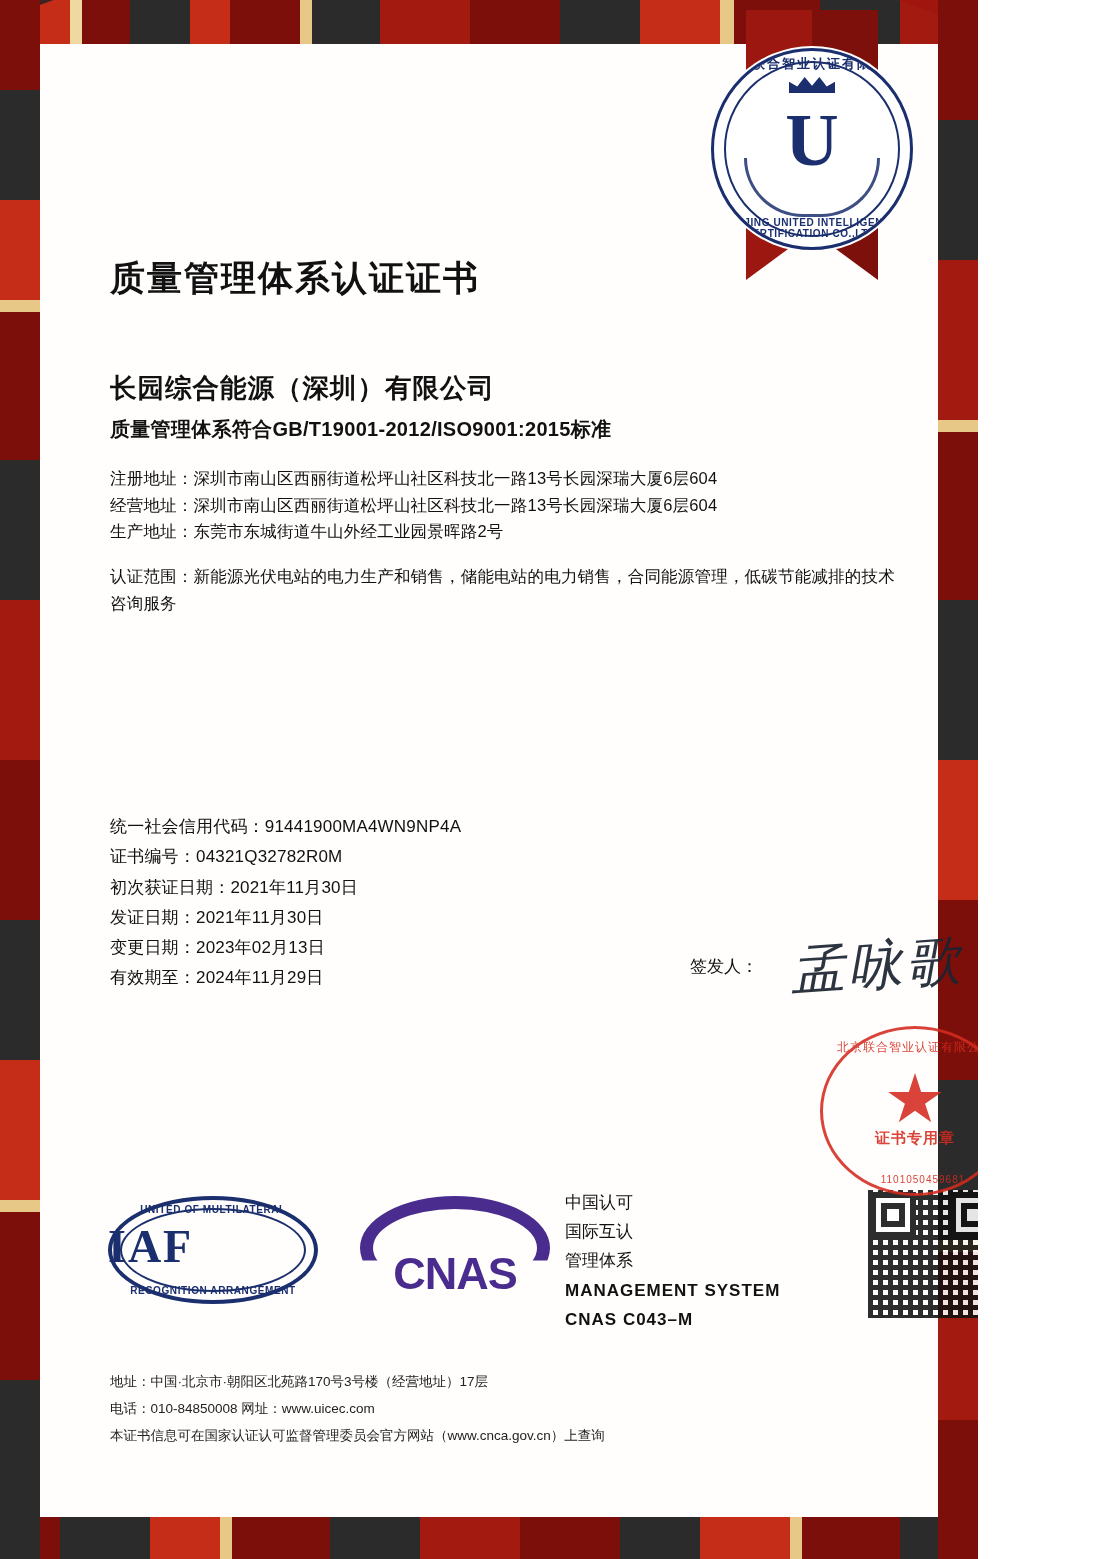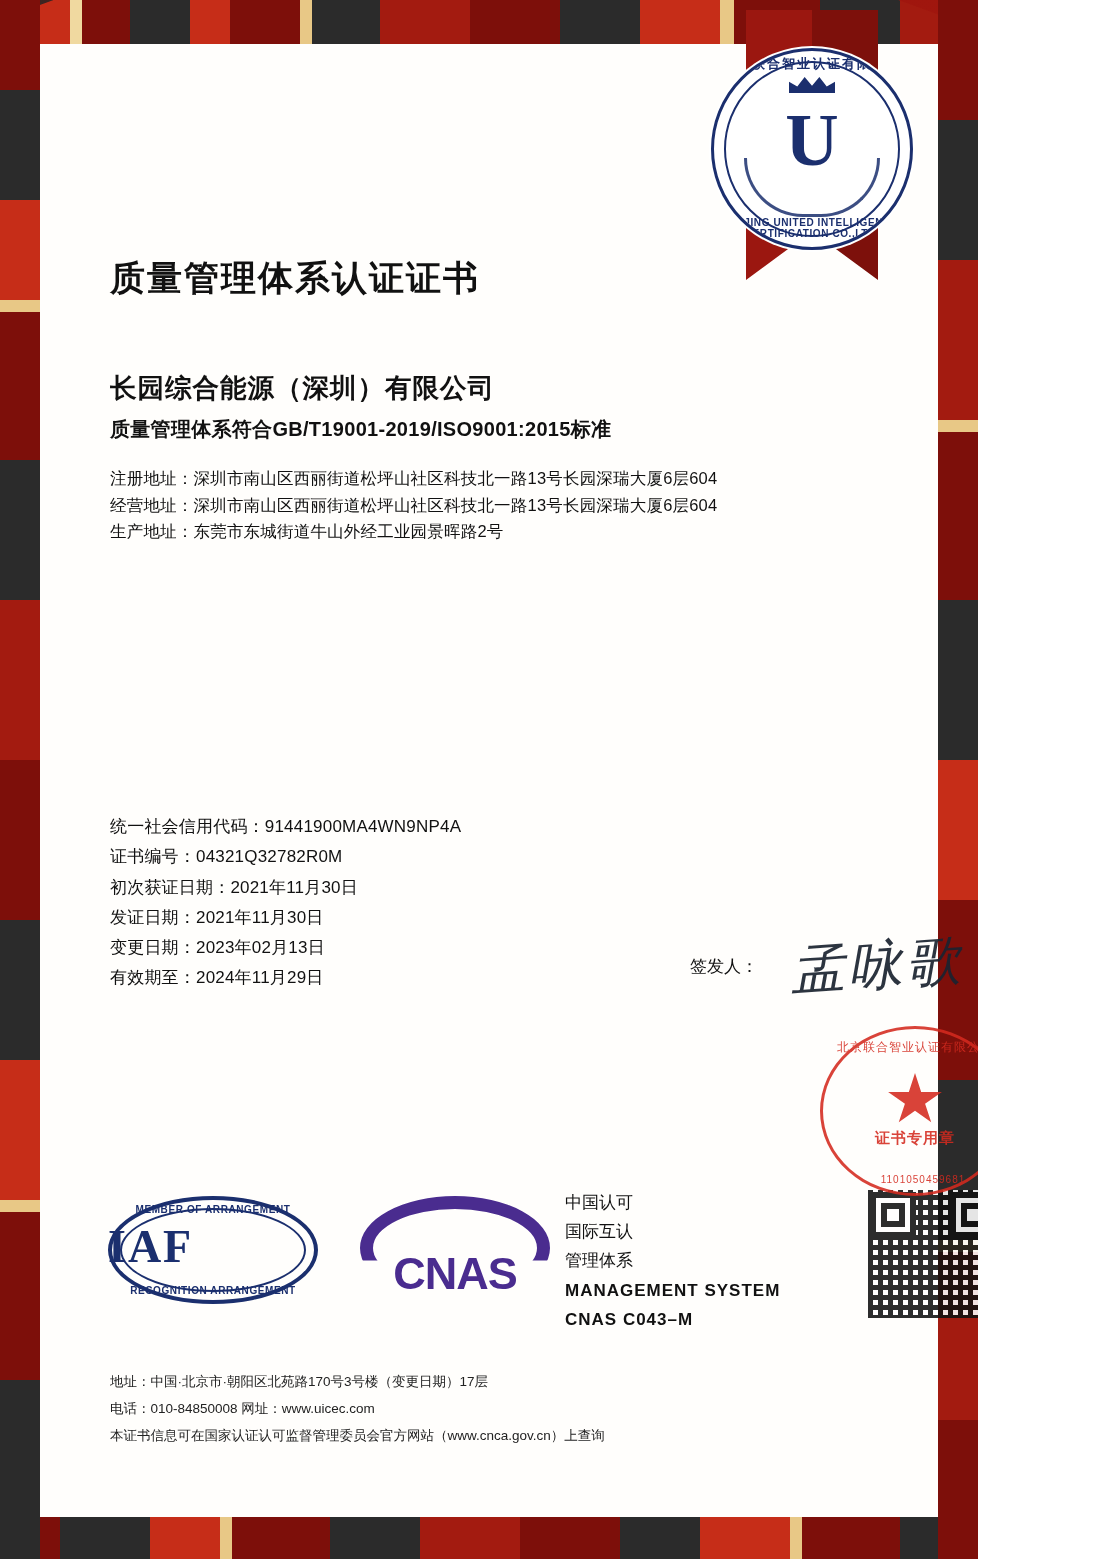--- a/index.html
+++ b/index.html
@@ -467,26 +467,27 @@
       <div class="seal-crown"></div>
       <div class="seal-u">U</div>
       <div class="laurel"></div>
       <div class="seal-arc-bottom">BEIJING UNITED INTELLIGENCE CERTIFICATION CO.,LTD.</div>
     </div>
   </div>
 
   <div class="content">
     <h1 class="cert-title">质量管理体系认证证书</h1>
     <div class="company">长园综合能源（深圳）有限公司</div>
-    <div class="standard">质量管理体系符合GB/T19001-2019/ISO9001:2015标准</div>
+    <div class="standard">质量管理体系符合GB/T19001-2012/ISO9001:2015标准</div>
 
     <div class="addr-line">注册地址：深圳市南山区西丽街道松坪山社区科技北一路13号长园深瑞大厦6层604</div>
     <div class="addr-line">经营地址：深圳市南山区西丽街道松坪山社区科技北一路13号长园深瑞大厦6层604</div>
     <div class="addr-line">生产地址：东莞市东城街道牛山外经工业园景晖路2号</div>
 
+    <div class="scope">认证范围：新能源光伏电站的电力生产和销售，储能电站的电力销售，合同能源管理，低碳节能减排的技术咨询服务</div>
   </div>
 
   <div class="meta">
     <div>统一社会信用代码：91441900MA4WN9NP4A</div>
     <div>证书编号：04321Q32782R0M</div>
     <div>初次获证日期：2021年11月30日</div>
     <div>发证日期：2021年11月30日</div>
     <div>变更日期：2023年02月13日</div>
     <div>有效期至：2024年11月29日</div>
   </div>
@@ -499,37 +500,37 @@
     <div class="star"></div>
     <div class="st-mid">证书专用章</div>
     <div class="st-num">1101050459681</div>
   </div>
 
   <div class="qr"></div>
 
   <div class="iaf">
     <div class="oval"></div>
     <div class="oval2"></div>
-    <div class="top-arc">MEMBER OF ARRANGEMENT</div>
+    <div class="top-arc">UNITED OF MULTILATERAL</div>
     <div class="txt">IAF</div>
     <div class="bot-arc">RECOGNITION ARRANGEMENT</div>
   </div>
 
   <div class="cnas">
     <div class="swoosh"></div>
     <div class="word">CNAS</div>
   </div>
 
   <div class="cnas-text">
     <div>中国认可</div>
     <div>国际互认</div>
     <div>管理体系</div>
     <div class="en">MANAGEMENT SYSTEM</div>
     <div class="en">CNAS C043–M</div>
   </div>
 
   <div class="footer">
-    <div>地址：中国·北京市·朝阳区北苑路170号3号楼（变更日期）17层</div>
+    <div>地址：中国·北京市·朝阳区北苑路170号3号楼（经营地址）17层</div>
     <div>电话：010-84850008    网址：www.uicec.com</div>
     <div>本证书信息可在国家认证认可监督管理委员会官方网站（www.cnca.gov.cn）上查询</div>
   </div>
 
 </div>
 
 </body></html>

